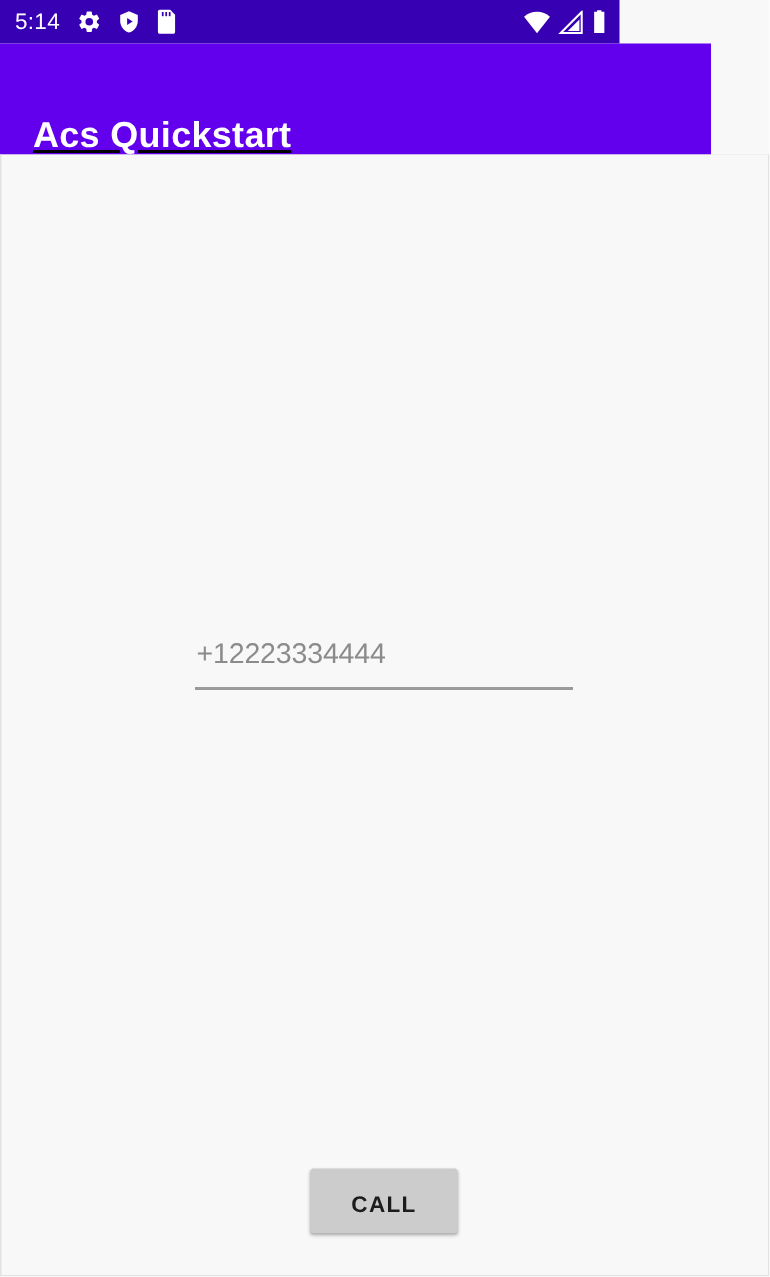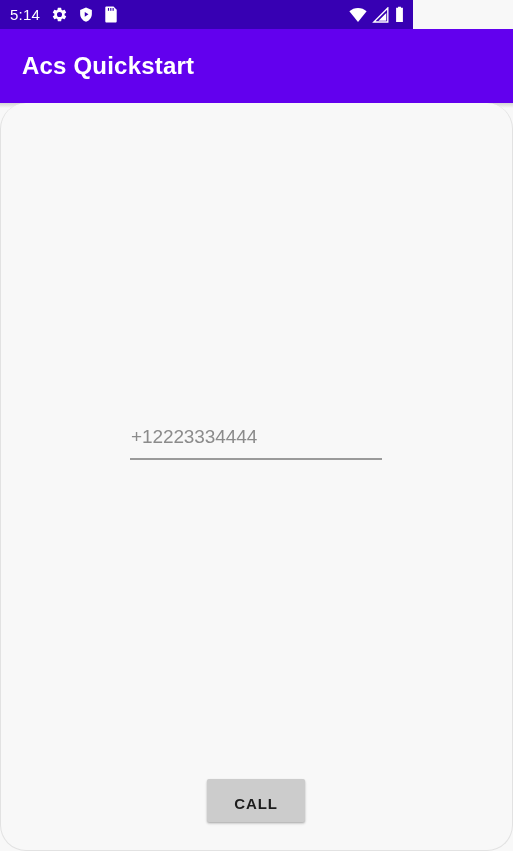--- a/index.html
+++ b/index.html
@@ -58,27 +58,28 @@
   }
   .sicon {
     display: block;
     line-height: 0;
   }
 
   
   #app-bar {
     position: absolute;
     top: 29px; left: 0;
-    width: 513px;
+    width: 474px;
     height: 74px;
     background: #6200ee;
     display: flex;
-    align-items: center;
+    align-items: flex-end;
     box-sizing: border-box;
     padding-left: 22px;
+    text-decoration: underline;
   }
   #app-bar-title {
     color: #ffffff;
     font-size: 24px;
     font-weight: bold;
     letter-spacing: 0.2px;
     line-height: 1;
   }
   #app-bar-shadow {
     position: absolute;
@@ -93,21 +94,20 @@
   #content {
     position: absolute;
     top: 103px; left: 0;
     width: 513px;
     height: 748px;
     background: #f8f8f8;
     border-left: 1px solid #e2e2e2;
     border-right: 1px solid #e2e2e2;
     border-bottom: 1px solid #e2e2e2;
     box-sizing: border-box;
-    border-radius: 26px;
   }
 
   
   #phone-field {
     position: absolute;
     left: 129px;
     top: 315px;
     width: 252px;
     height: 42px;
     border-bottom: 2px solid #9a9a9a;

